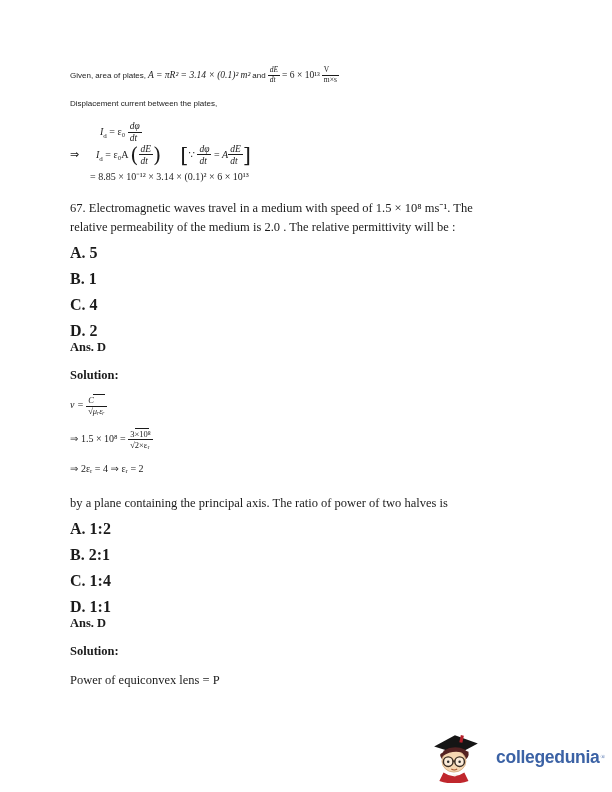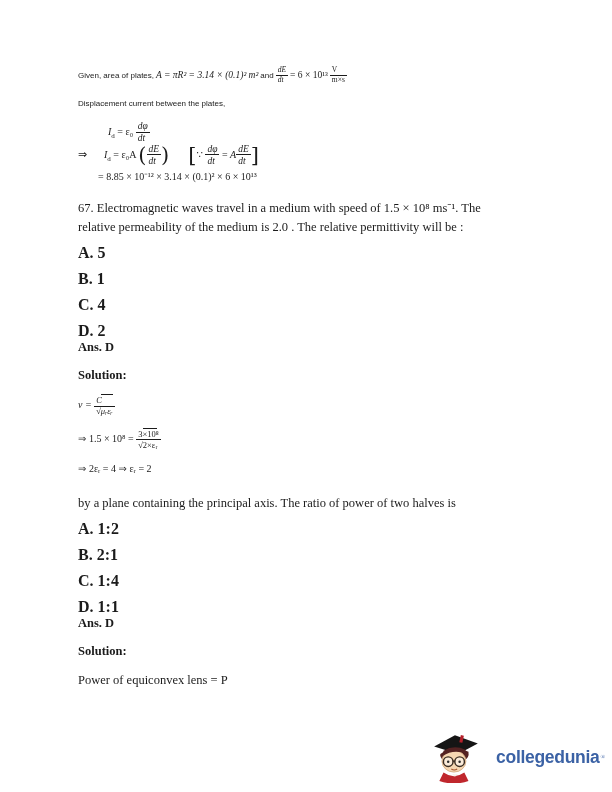--- a/index.html
+++ b/index.html
@@ -1,20 +1,20 @@
 <!DOCTYPE html>
 <html><head>
 <meta charset="utf-8">
 <style>
   html,body{margin:0;padding:0;}
   body{
     width:612px;height:792px;background:#ffffff;position:relative;
     font-family:"Liberation Serif", serif;color:#1b1b1b;overflow:hidden;
   }
-  .content{position:absolute;left:78px;top:66px;width:480px;}
+  .content{position:absolute;left:70px;top:66px;width:480px;}
   .sans{font-family:"Liberation Sans", sans-serif;}
   .mi{font-style:italic;}
   
   .frac{display:inline-block;vertical-align:middle;line-height:1.08;}
   .frac .num{display:block;padding:0 2px 0.5px 2px;border-bottom:0.8px solid #1b1b1b;}
   .frac .den{display:block;padding:0.5px 2px 0 2px;}
   .rad{border-top:0.8px solid #1b1b1b;padding-top:11px;}
   .big{font-size:210%;font-weight:300;vertical-align:middle;line-height:0.9;font-family:"DejaVu Serif",serif;}
   
   .given{font-size:8px;white-space:nowrap;}

